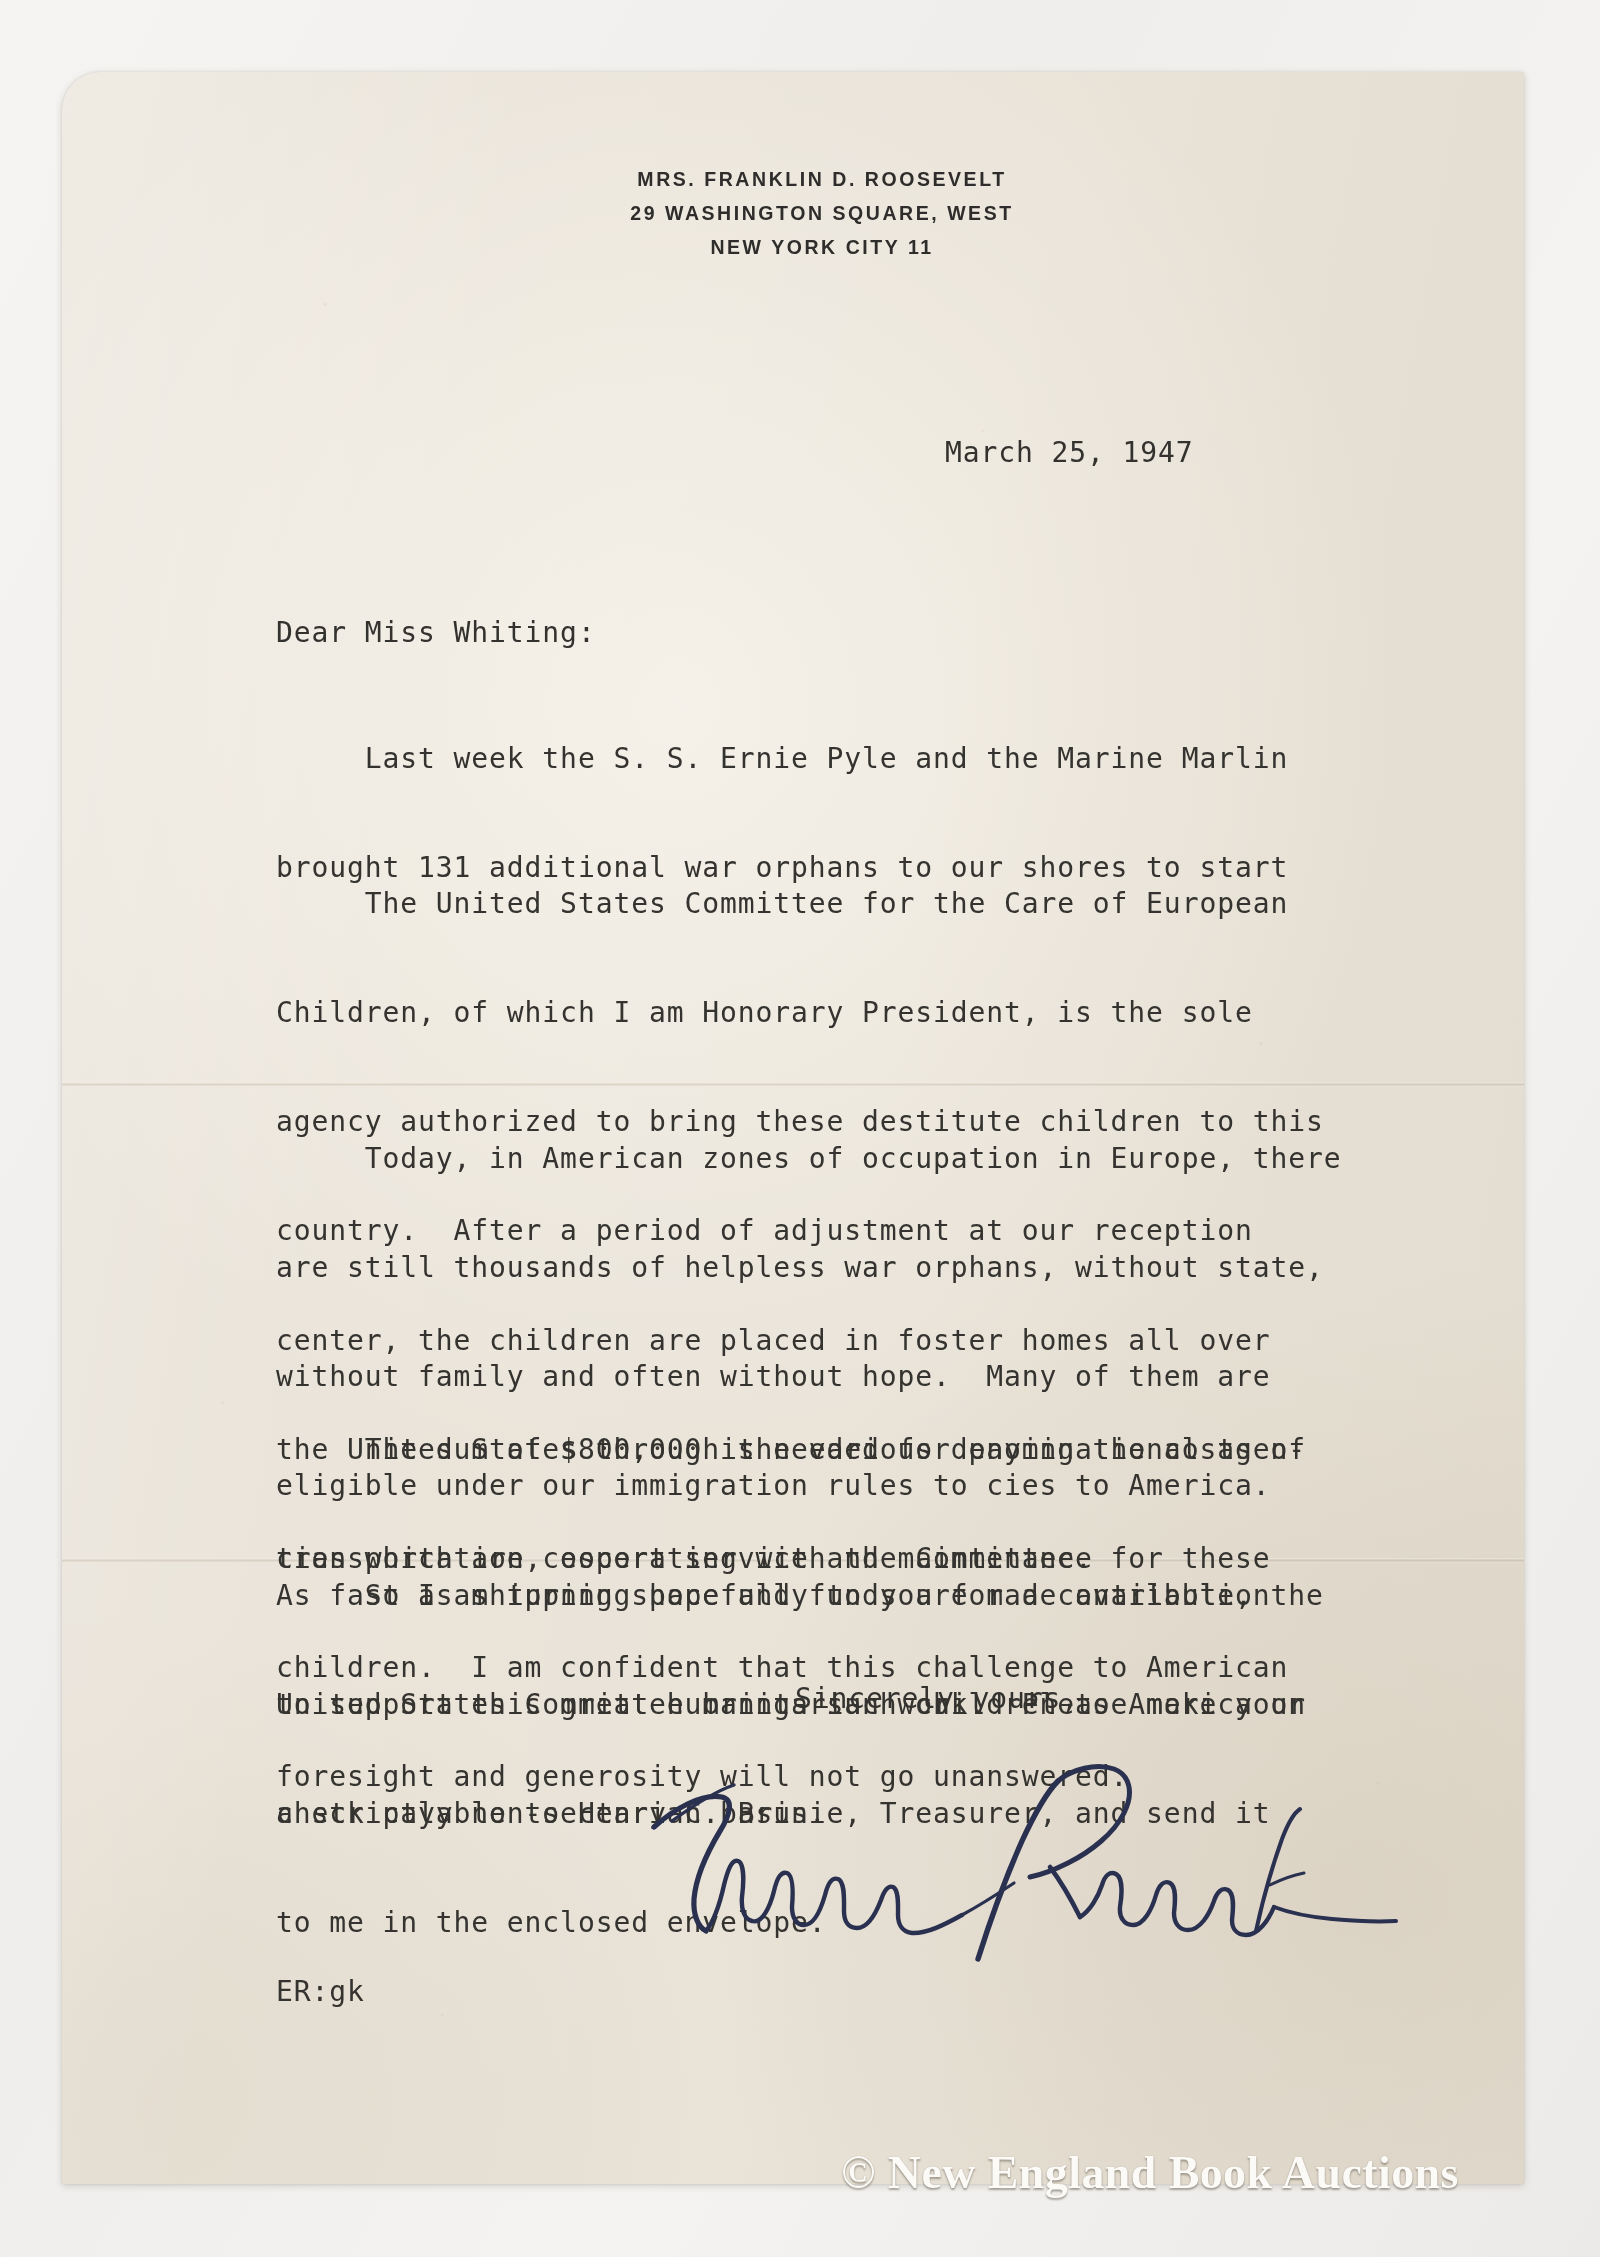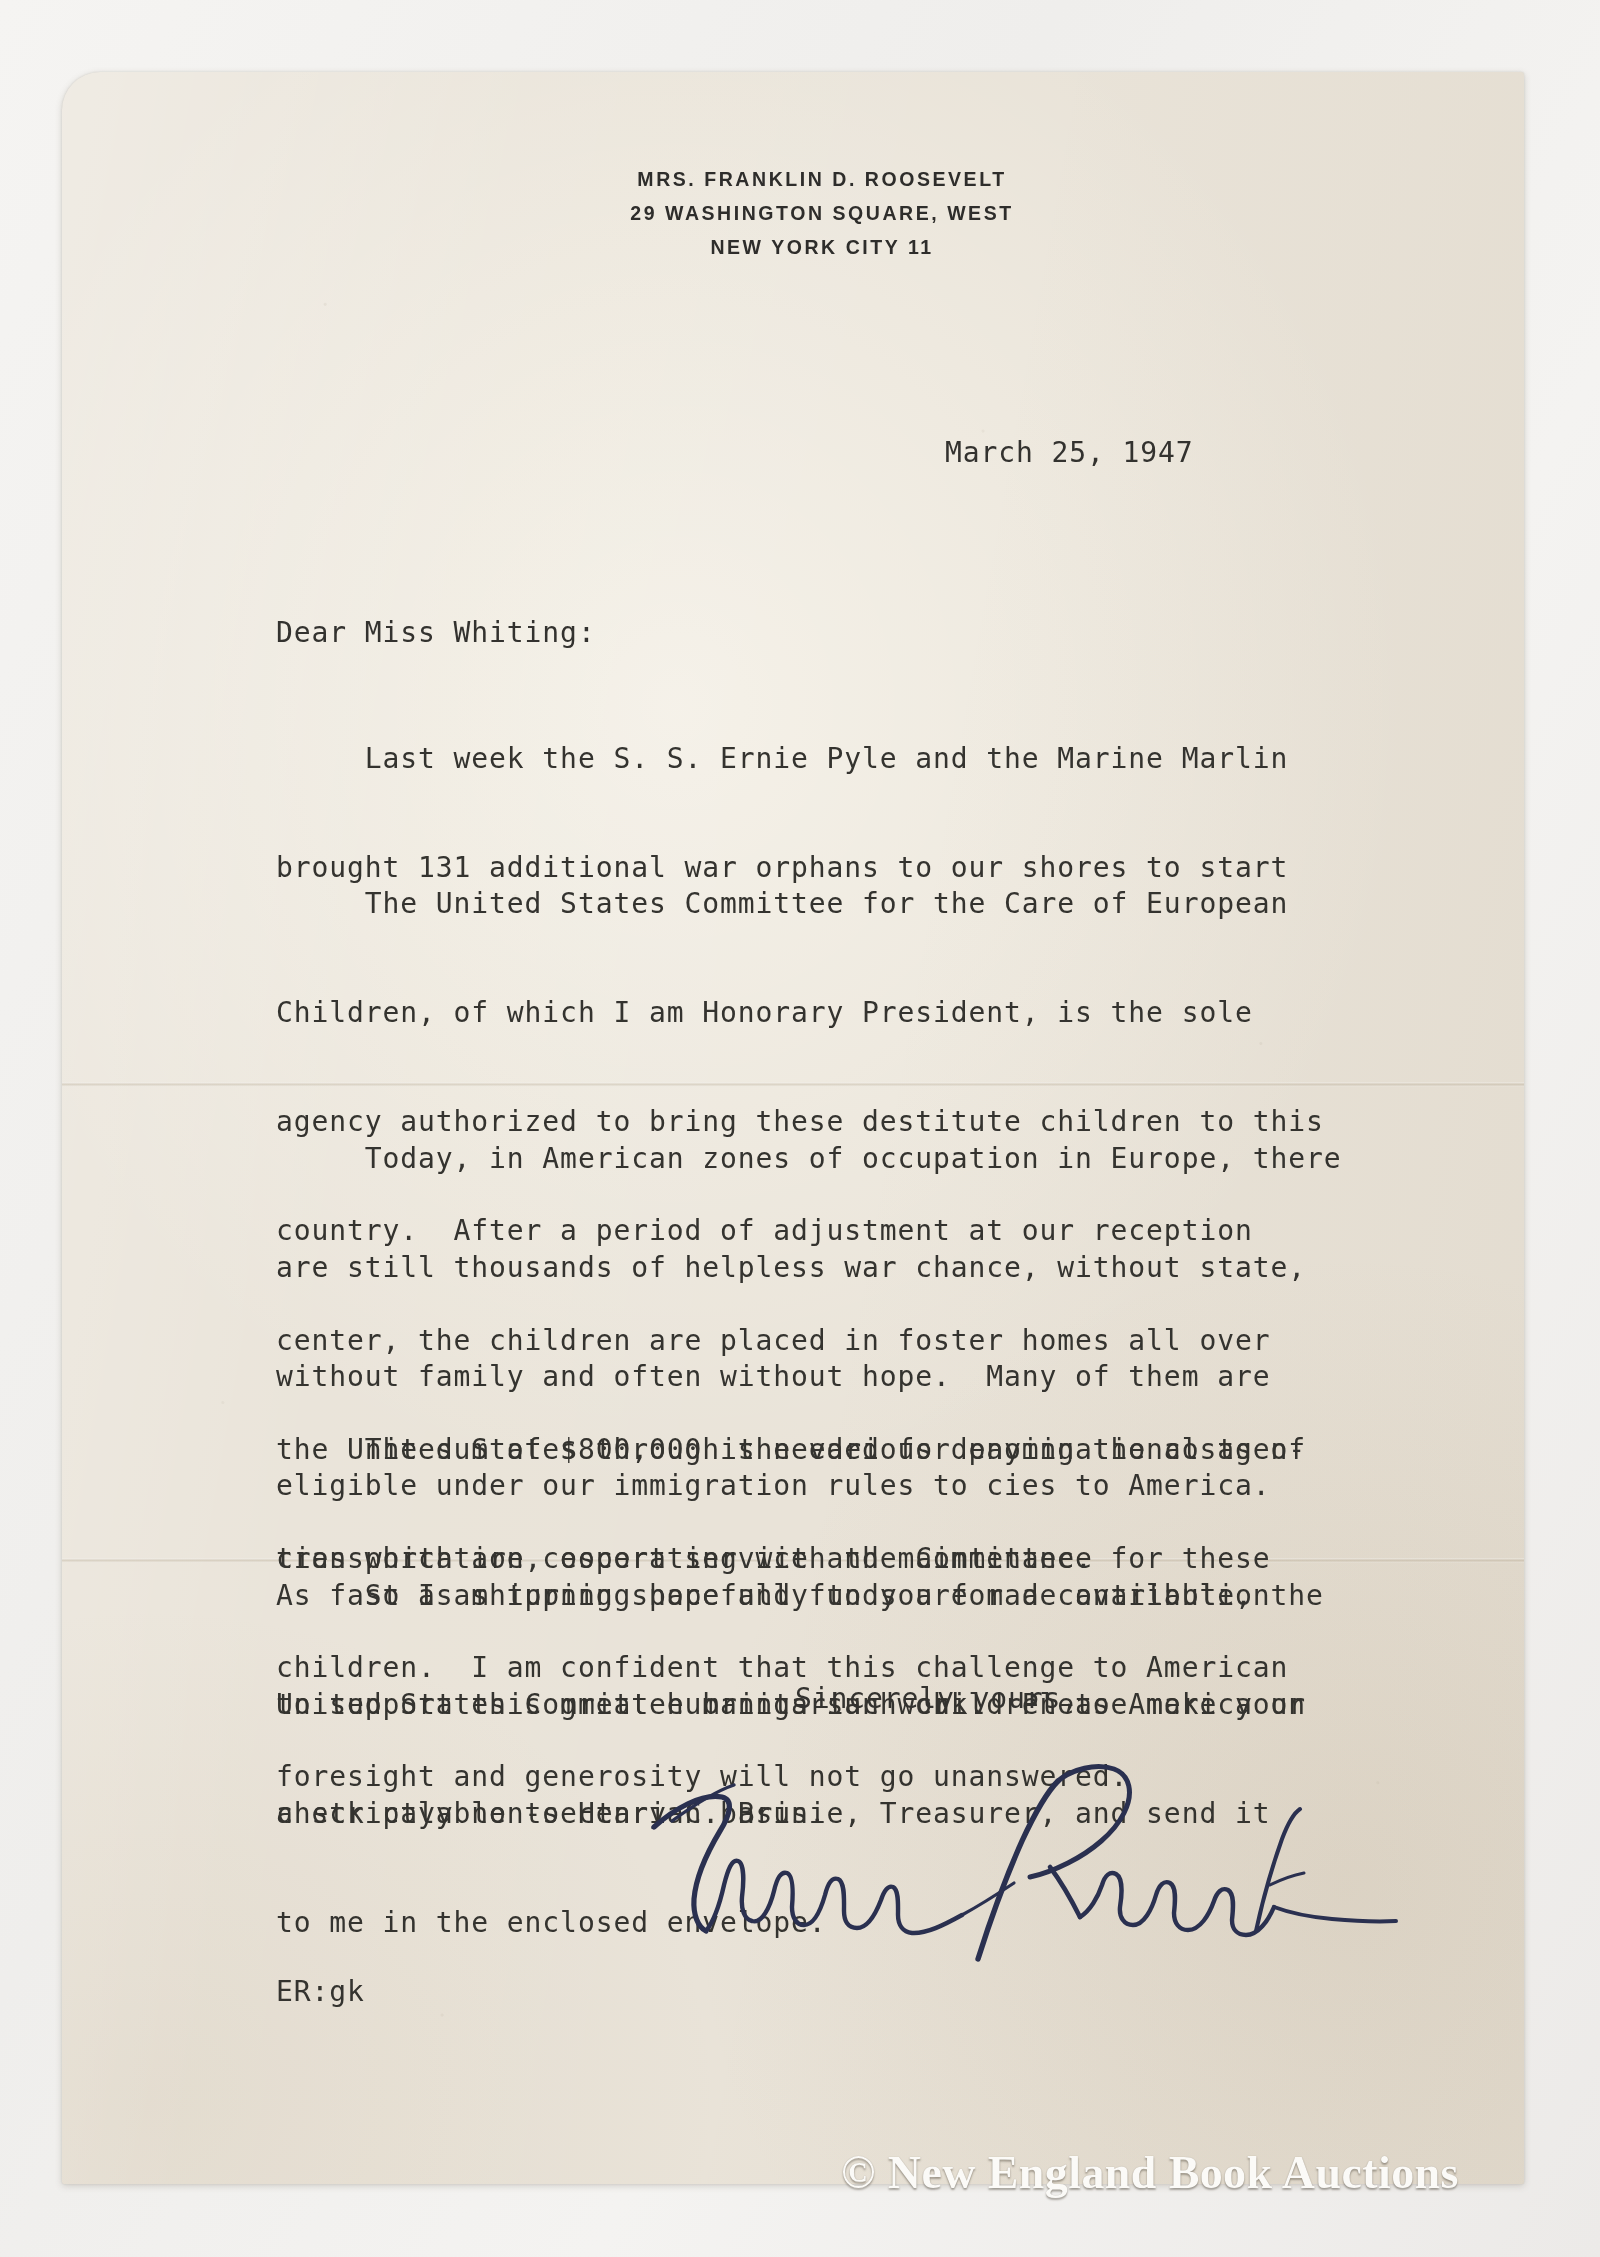--- a/index.html
+++ b/index.html
@@ -231,21 +231,21 @@
       <span class="ln">Children, of which I am Honorary President, is the sole</span>
       <span class="ln">agency authorized to bring these destitute children to this</span>
       <span class="ln">country.  After a period of adjustment at our reception</span>
       <span class="ln">center, the children are placed in foster homes all over</span>
       <span class="ln">the United States through the various denominational agen-</span>
       <span class="ln">cies which are cooperating with the Committee.</span>
     </div>
 
     <div class="para" id="para-3">
       <span class="ln">     Today, in American zones of occupation in Europe, there</span>
-      <span class="ln">are still thousands of helpless war chance, without state,</span>
+      <span class="ln">are still thousands of helpless war orphans, without state,</span>
       <span class="ln">without family and often without hope.  Many of them are</span>
       <span class="ln">eligible under our immigration rules to cies to America.</span>
       <span class="ln">As fast as shipping space and funds are made available, the</span>
       <span class="ln">United States Committee brings such children to America on</span>
       <span class="ln">a strictly non-sectarian basis.</span>
     </div>
 
     <div class="para" id="para-4">
       <span class="ln">     The sum of $800,000 is needed for paying the costs of</span>
       <span class="ln">transportation, escort service and maintenance for these</span>

